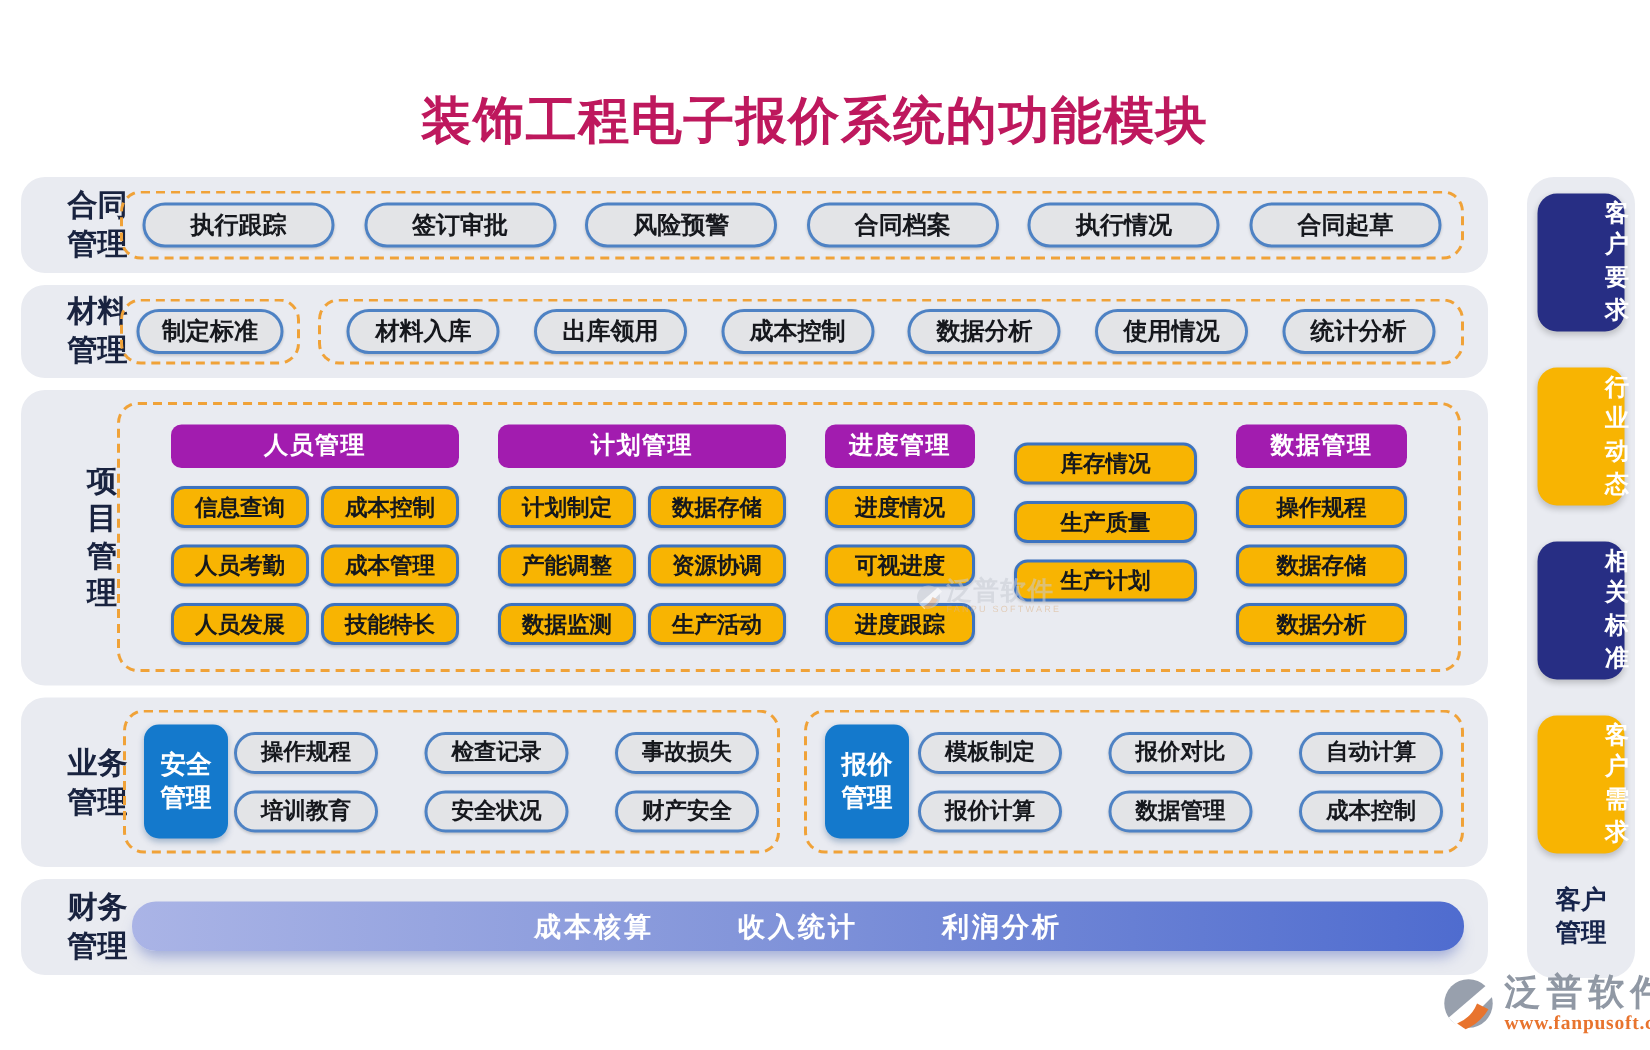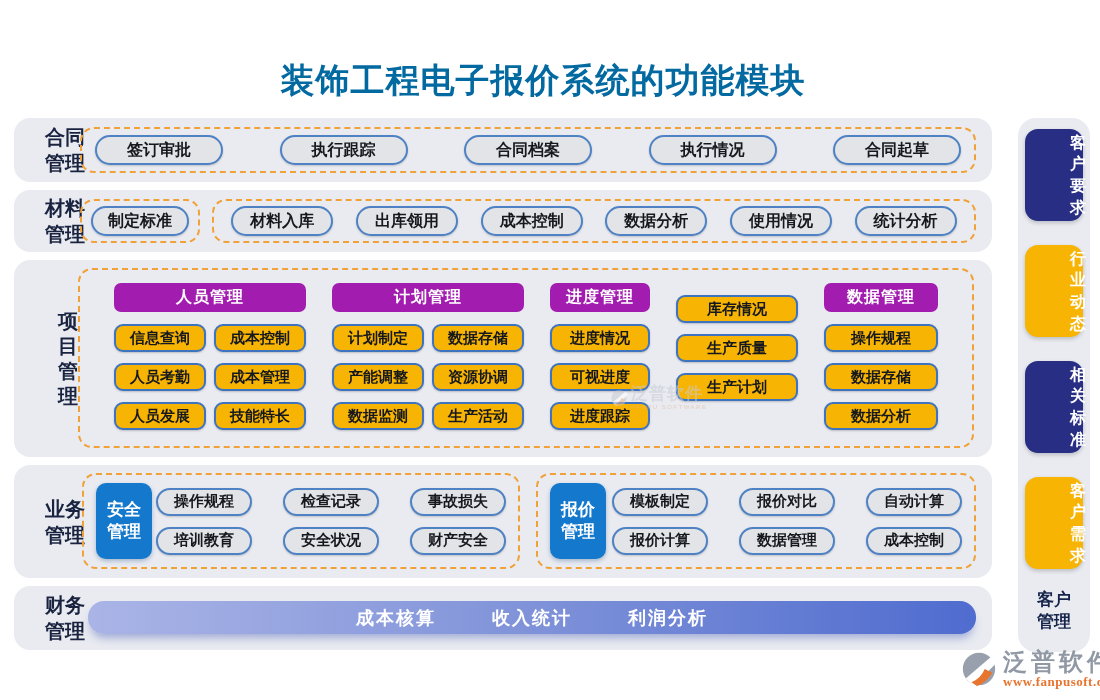--- a/index.html
+++ b/index.html
@@ -1,20 +1,20 @@
 <!DOCTYPE html>
 <html><head>
 <meta charset="utf-8">
 <style>
   html,body{margin:0;padding:0;background:#ffffff;}
   body{font-family:"Liberation Sans","DejaVu Sans",sans-serif;}
   .stage{position:relative;width:1100px;height:700px;background:#fff;overflow:hidden;}
 
   .page-title{position:absolute;top:58px;left:0;width:1086px;text-align:center;
-    font-size:34px;font-weight:800;color:#0369a1;letter-spacing:1px;}
+    font-size:34px;font-weight:800;color:#be185d;letter-spacing:1px;}
 
   .panel{position:absolute;left:14px;width:978px;background:#e9ebf1;border-radius:16px;}
   .p1{top:118px;height:64px;}
   .p2{top:190px;height:62px;}
   .p3{top:260px;height:197px;}
   .p4{top:465px;height:113px;}
   .p5{top:586px;height:64px;}
 
   .row-label{position:absolute;left:28px;top:50%;transform:translateY(-50%);
     width:46px;font-size:20px;line-height:1.3;font-weight:800;color:#19233f;
@@ -104,22 +104,23 @@
 </head>
 <body>
 
 <div class="stage">
 
   <div class="page-title">装饰工程电子报价系统的功能模块</div>
 
   <div class="panel p1">
     <div class="row-label">合同管理</div>
     <div class="dash d-contract">
+      <div class="gchip">执行跟踪</div>
       <div class="gchip">签订审批</div>
-      <div class="gchip">执行跟踪</div>
+      <div class="gchip">风险预警</div>
       <div class="gchip">合同档案</div>
       <div class="gchip">执行情况</div>
       <div class="gchip">合同起草</div>
     </div>
   </div>
 
   <div class="panel p2">
     <div class="row-label">材料管理</div>
     <div class="dash d-mat1">
       <div class="gchip">制定标准</div>

